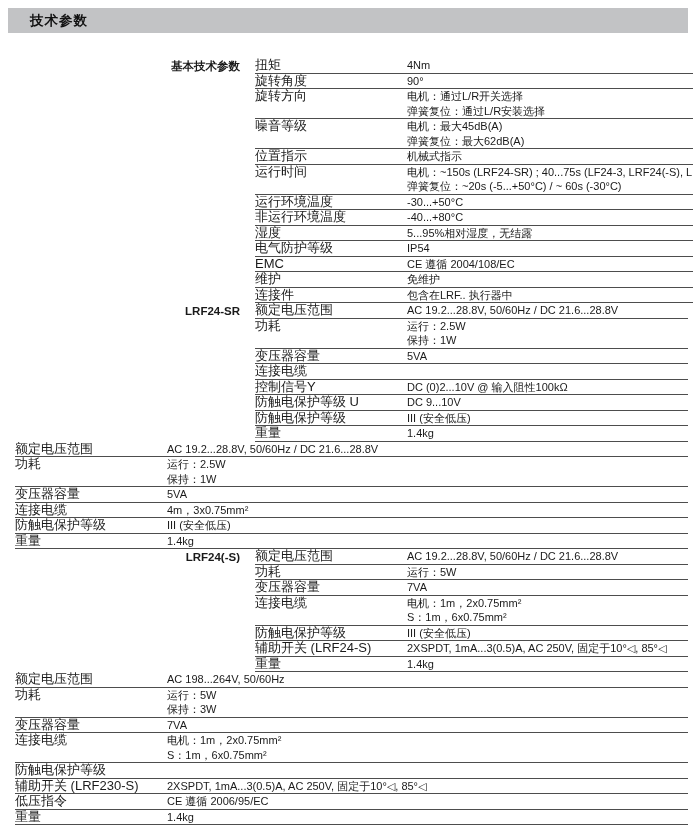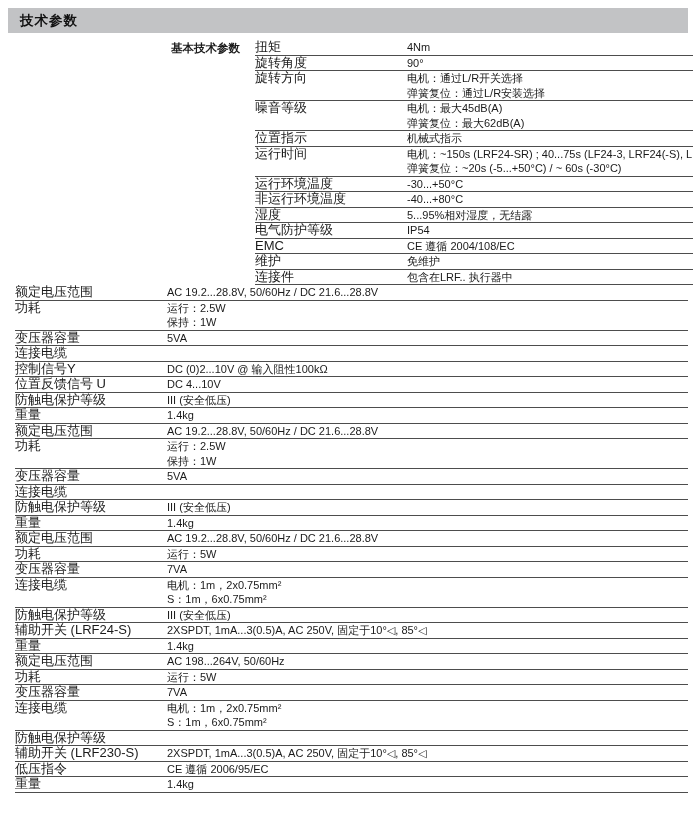--- a/index.html
+++ b/index.html
@@ -11,31 +11,31 @@
     background: #ffffff;
     font-family: "Liberation Sans", "DejaVu Sans", sans-serif;
     color: #1a1a1a;
   }
   .header-bar {
     margin: 8px 5px 0 8px;
     height: 25px;
     background: #c2c3c5;
     display: flex;
     align-items: center;
-    padding-left: 12px;
+    padding-left: 22px;
     box-sizing: border-box;
   }
   .header-bar .title {
     font-size: 13.5px;
     font-weight: bold;
     color: #111111;
     letter-spacing: 1px;
   }
   .table-area {
-    margin-top: 7px;
+    margin-top: 25px;
   }
   .section {
     display: flex;
     align-items: flex-start;
   }
   .sec-label {
     flex: 0 0 240px;
     width: 240px;
     text-align: right;
     font-weight: bold;
@@ -171,20 +171,21 @@
   <div class="row">
     <div class="prop">连接件</div>
     <div class="vals">
             <div class="val-line">包含在LRF.. 执行器中</div>
           </div>
   </div>
 </div>
   </div>
 
   <div class="section">
+    <div class="sec-label">LRF24-SR</div>
     <div class="sec-rows">
   <div class="row">
     <div class="prop">额定电压范围</div>
     <div class="vals">
             <div class="val-line">AC 19.2...28.8V, 50/60Hz / DC 21.6...28.8V</div>
           </div>
   </div>
 
   <div class="row">
     <div class="prop">功耗</div>
@@ -206,23 +207,23 @@
   </div>
 
   <div class="row">
     <div class="prop">控制信号Y</div>
     <div class="vals">
             <div class="val-line">DC (0)2...10V @ 输入阻性100kΩ</div>
           </div>
   </div>
 
   <div class="row">
-    <div class="prop">位置反馈信号 U</div>
-    <div class="vals">
-            <div class="val-line">DC 4...10V</div>
+    <div class="prop">防触电保护等级 U</div>
+    <div class="vals">
+            <div class="val-line">DC 9...10V</div>
           </div>
   </div>
 
   <div class="row">
     <div class="prop">防触电保护等级</div>
     <div class="vals">
             <div class="val-line">III (安全低压)</div>
           </div>
   </div>
 
@@ -254,142 +255,147 @@
 
   <div class="row">
     <div class="prop">变压器容量</div>
     <div class="vals">
             <div class="val-line">5VA</div>
           </div>
   </div>
 
   <div class="row">
     <div class="prop">连接电缆</div>
+    <div class="vals">
+            <div class="val-line">4m，3x0.75mm²</div>
+          </div>
   </div>
 
   <div class="row">
     <div class="prop">防触电保护等级</div>
     <div class="vals">
             <div class="val-line">III (安全低压)</div>
+          </div>
+  </div>
+
+  <div class="row">
+    <div class="prop">重量</div>
+    <div class="vals">
+            <div class="val-line">1.4kg</div>
+          </div>
+  </div>
+</div>
+  </div>
+
+  <div class="section">
+    <div class="sec-label">LRF24(-S)</div>
+    <div class="sec-rows">
+  <div class="row">
+    <div class="prop">额定电压范围</div>
+    <div class="vals">
+            <div class="val-line">AC 19.2...28.8V, 50/60Hz / DC 21.6...28.8V</div>
+          </div>
+  </div>
+
+  <div class="row">
+    <div class="prop">功耗</div>
+    <div class="vals">
+            <div class="val-line">运行：5W</div>
+          </div>
+  </div>
+
+  <div class="row">
+    <div class="prop">变压器容量</div>
+    <div class="vals">
+            <div class="val-line">7VA</div>
+          </div>
+  </div>
+
+  <div class="row">
+    <div class="prop">连接电缆</div>
+    <div class="vals">
+            <div class="val-line">电机：1m，2x0.75mm²</div>
+            <div class="val-line">S：1m，6x0.75mm²</div>
+          </div>
+  </div>
+
+  <div class="row">
+    <div class="prop">防触电保护等级</div>
+    <div class="vals">
+            <div class="val-line">III (安全低压)</div>
+          </div>
+  </div>
+
+  <div class="row">
+    <div class="prop">辅助开关 (LRF24-S)</div>
+    <div class="vals">
+            <div class="val-line">2XSPDT, 1mA...3(0.5)A, AC 250V, 固定于10°◁, 85°◁</div>
           </div>
   </div>
 
   <div class="row">
     <div class="prop">重量</div>
     <div class="vals">
             <div class="val-line">1.4kg</div>
           </div>
   </div>
 </div>
   </div>
 
   <div class="section">
     <div class="sec-rows">
   <div class="row">
     <div class="prop">额定电压范围</div>
     <div class="vals">
-            <div class="val-line">AC 19.2...28.8V, 50/60Hz / DC 21.6...28.8V</div>
+            <div class="val-line">AC 198...264V, 50/60Hz</div>
           </div>
   </div>
 
   <div class="row">
     <div class="prop">功耗</div>
     <div class="vals">
             <div class="val-line">运行：5W</div>
+            <div class="val-line">保持：3W</div>
           </div>
   </div>
 
   <div class="row">
     <div class="prop">变压器容量</div>
     <div class="vals">
             <div class="val-line">7VA</div>
           </div>
   </div>
 
   <div class="row">
     <div class="prop">连接电缆</div>
     <div class="vals">
             <div class="val-line">电机：1m，2x0.75mm²</div>
             <div class="val-line">S：1m，6x0.75mm²</div>
           </div>
   </div>
 
   <div class="row">
     <div class="prop">防触电保护等级</div>
-    <div class="vals">
-            <div class="val-line">III (安全低压)</div>
-          </div>
-  </div>
-
-  <div class="row">
-    <div class="prop">辅助开关 (LRF24-S)</div>
+  </div>
+
+  <div class="row">
+    <div class="prop">辅助开关 (LRF230-S)</div>
     <div class="vals">
             <div class="val-line">2XSPDT, 1mA...3(0.5)A, AC 250V, 固定于10°◁, 85°◁</div>
           </div>
   </div>
 
   <div class="row">
+    <div class="prop">低压指令</div>
+    <div class="vals">
+            <div class="val-line">CE 遵循 2006/95/EC</div>
+          </div>
+  </div>
+
+  <div class="row">
     <div class="prop">重量</div>
     <div class="vals">
             <div class="val-line">1.4kg</div>
           </div>
   </div>
 </div>
   </div>
-
-  <div class="section">
-    <div class="sec-rows">
-  <div class="row">
-    <div class="prop">额定电压范围</div>
-    <div class="vals">
-            <div class="val-line">AC 198...264V, 50/60Hz</div>
-          </div>
-  </div>
-
-  <div class="row">
-    <div class="prop">功耗</div>
-    <div class="vals">
-            <div class="val-line">运行：5W</div>
-          </div>
-  </div>
-
-  <div class="row">
-    <div class="prop">变压器容量</div>
-    <div class="vals">
-            <div class="val-line">7VA</div>
-          </div>
-  </div>
-
-  <div class="row">
-    <div class="prop">连接电缆</div>
-    <div class="vals">
-            <div class="val-line">电机：1m，2x0.75mm²</div>
-            <div class="val-line">S：1m，6x0.75mm²</div>
-          </div>
-  </div>
-
-  <div class="row">
-    <div class="prop">防触电保护等级</div>
-  </div>
-
-  <div class="row">
-    <div class="prop">辅助开关 (LRF230-S)</div>
-    <div class="vals">
-            <div class="val-line">2XSPDT, 1mA...3(0.5)A, AC 250V, 固定于10°◁, 85°◁</div>
-          </div>
-  </div>
-
-  <div class="row">
-    <div class="prop">低压指令</div>
-    <div class="vals">
-            <div class="val-line">CE 遵循 2006/95/EC</div>
-          </div>
-  </div>
-
-  <div class="row">
-    <div class="prop">重量</div>
-    <div class="vals">
-            <div class="val-line">1.4kg</div>
-          </div>
-  </div>
-</div>
-  </div>
 </div>
 
 </body></html>

